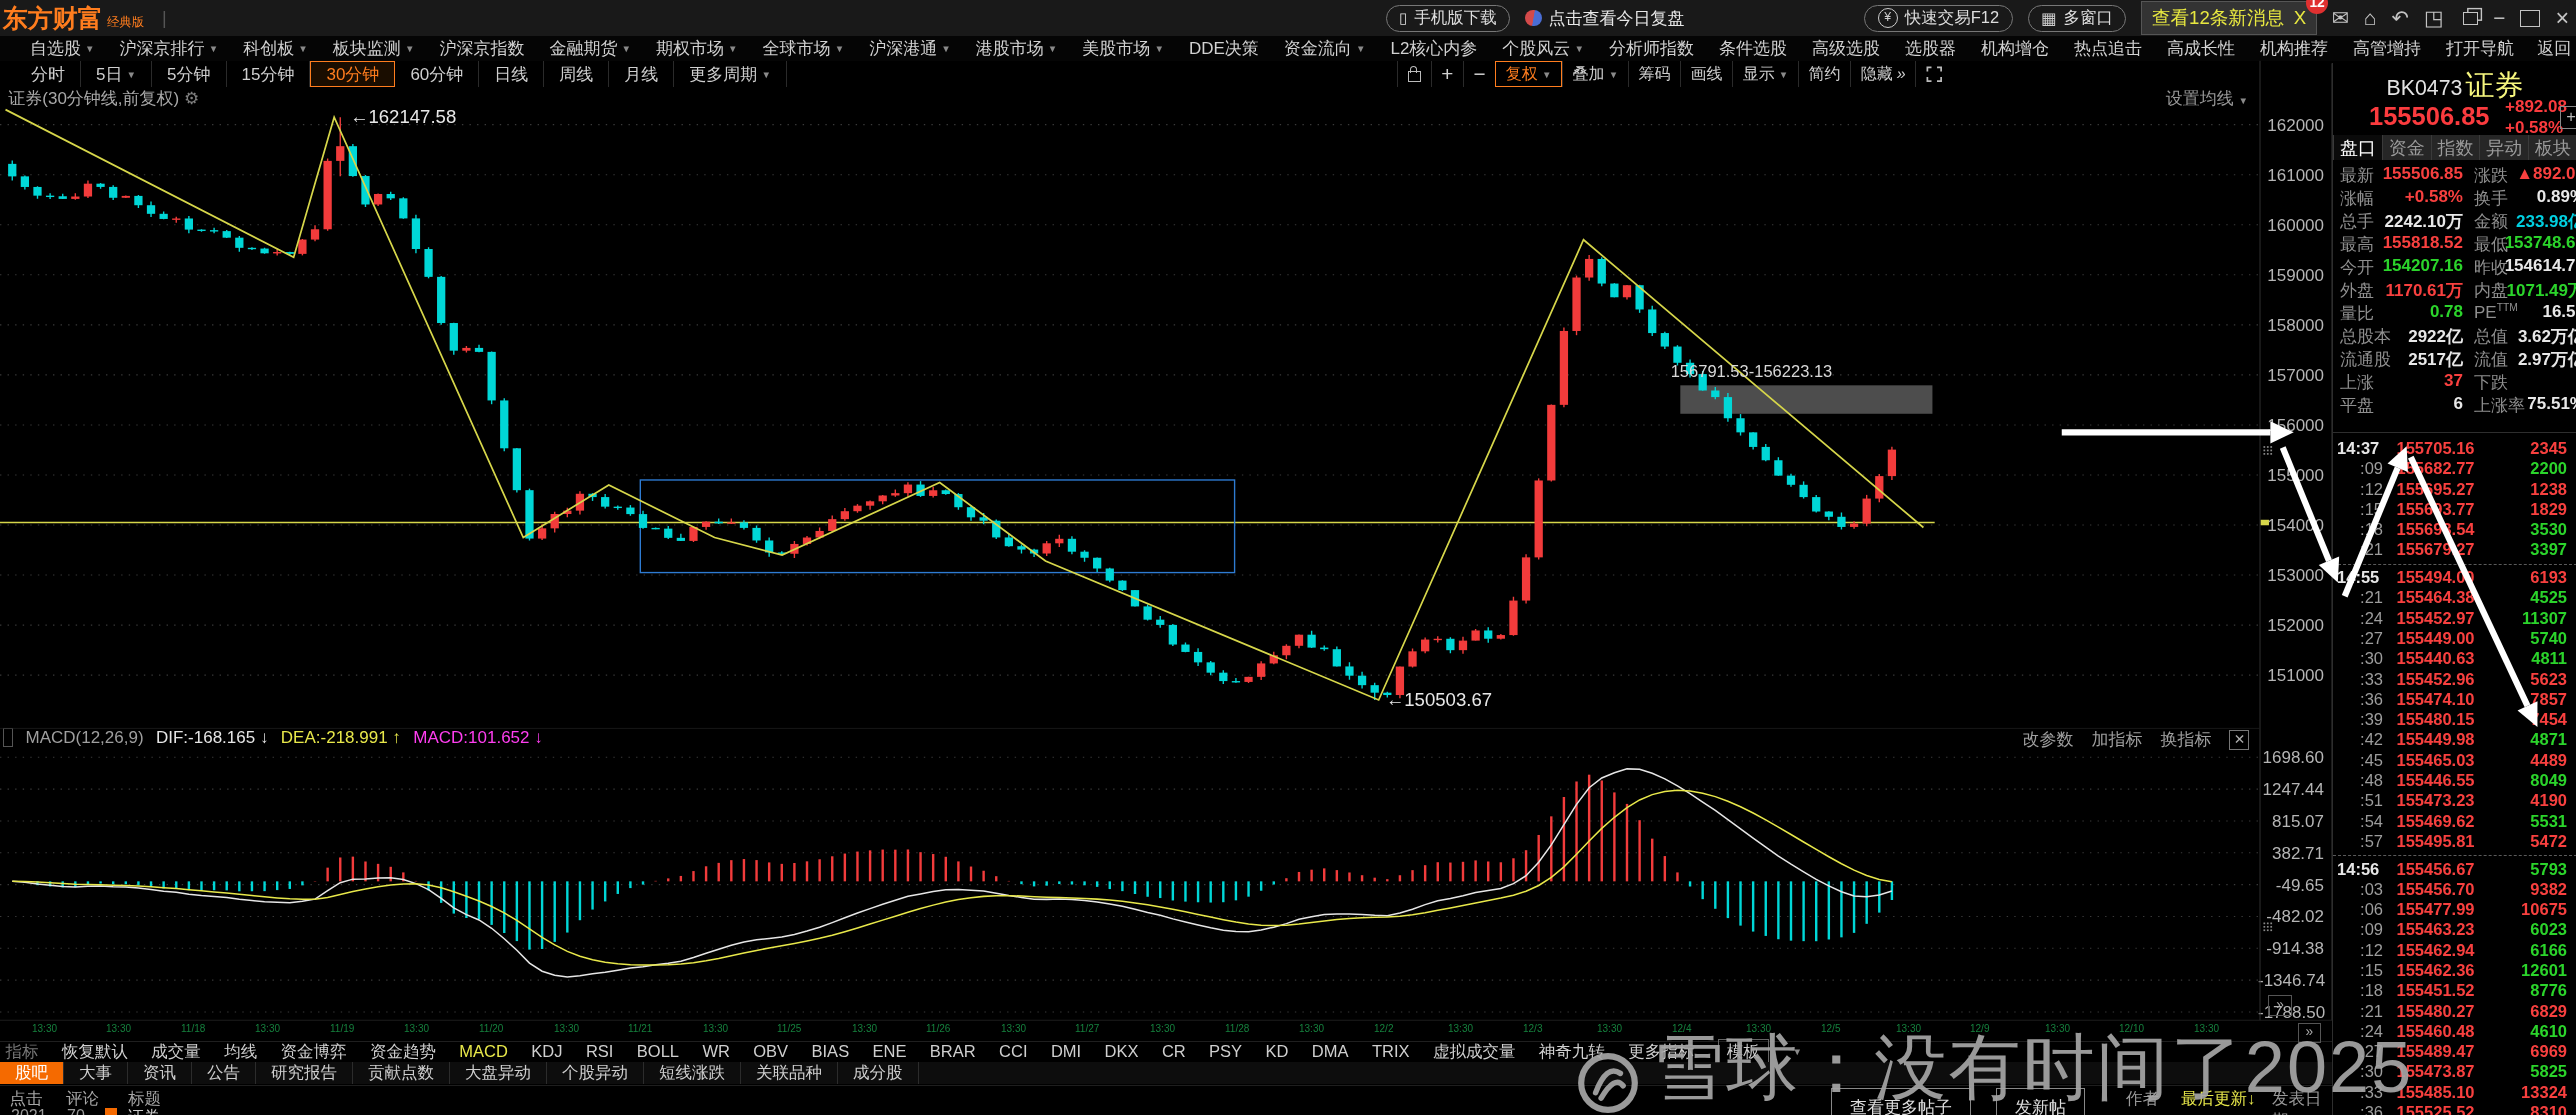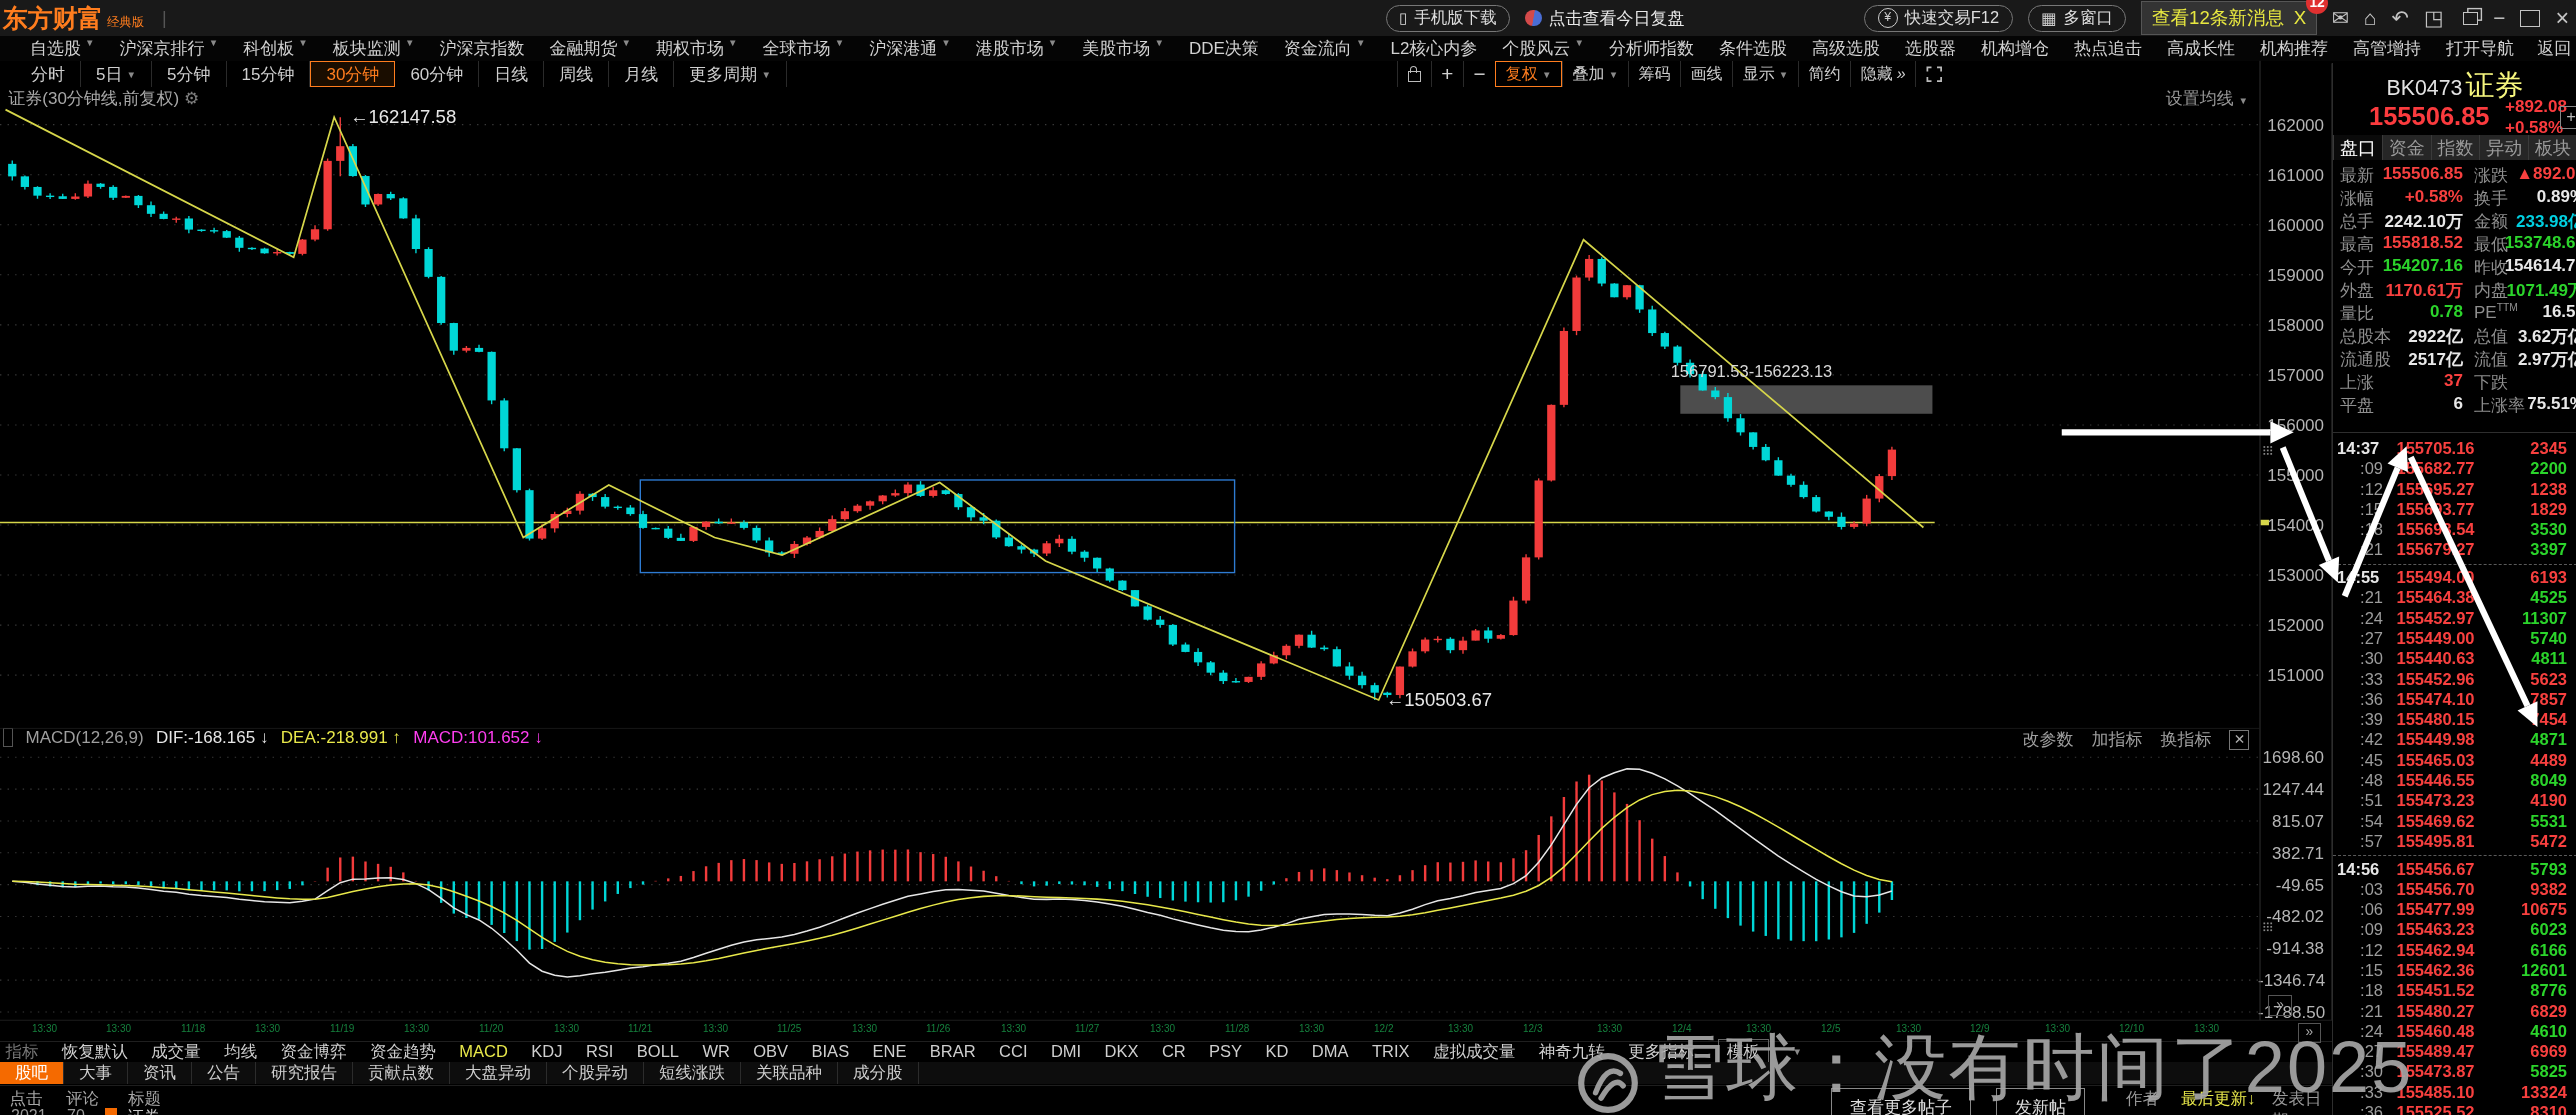--- a/index.html
+++ b/index.html
@@ -21,21 +21,21 @@
   #tooltip{background:#333;border:0.7px solid #555;color:#e8e840;font-size:18.6px;padding:3.4px 9.6px;
            display:flex;gap:9.6px;align-items:center;position:relative}
   #badge{position:absolute;top:-9.6px;right:-12.4px;background:#e03030;color:#fff;border-radius:50%;
          width:22px;height:22px;font-size:13.8px;line-height:22px;text-align:center;font-weight:bold}
   .ticon{font-size:20.7px;color:#c4c4c4}
   .csq{width:18px;height:15px;border:1.4px solid #c4c4c4;position:relative}
   .csq2{width:13.8px;height:11px;border:1.4px solid #c4c4c4;position:relative;margin-left:4.1px;box-shadow:4.1px -4.1px 0 -1.4px #191919,4.1px -4.1px 0 0 #c4c4c4}
   
   #marketbar{position:absolute;left:0;top:36px;width:2576px;height:25px;background:#050505;display:flex;
              align-items:center;font-size:17px;color:#d2d2d2;gap:25px;padding-left:30px;box-sizing:border-box;white-space:nowrap}
-  .mitem{display:flex;gap:4.1px}
+  .mitem{display:flex;align-items:center;gap:4.1px}
   .dn{font-size:9.6px;color:#8a8a8a}
   #marketright{margin-left:auto;display:flex;gap:23.4px;margin-right:12.4px}
   
   #periodbar{position:absolute;left:16px;top:61px;width:1936px;height:26px;background:#000;display:flex}
   .pcell{border-right:0.7px solid #2a2a2a;display:flex;align-items:center;gap:4.1px;padding:0 15px;
          font-size:17px;color:#cfcfcf;white-space:nowrap}
   .pcell.active{color:#ff7d1e;border:0.7px solid #ff7d1e;background:#1a0d00}
   #charttools{margin-left:auto;display:flex}
   .tcell{border-left:0.7px solid #2a2a2a;display:flex;align-items:center;gap:4.1px;padding:0 9.6px;
          font-size:16px;color:#cfcfcf;white-space:nowrap}

